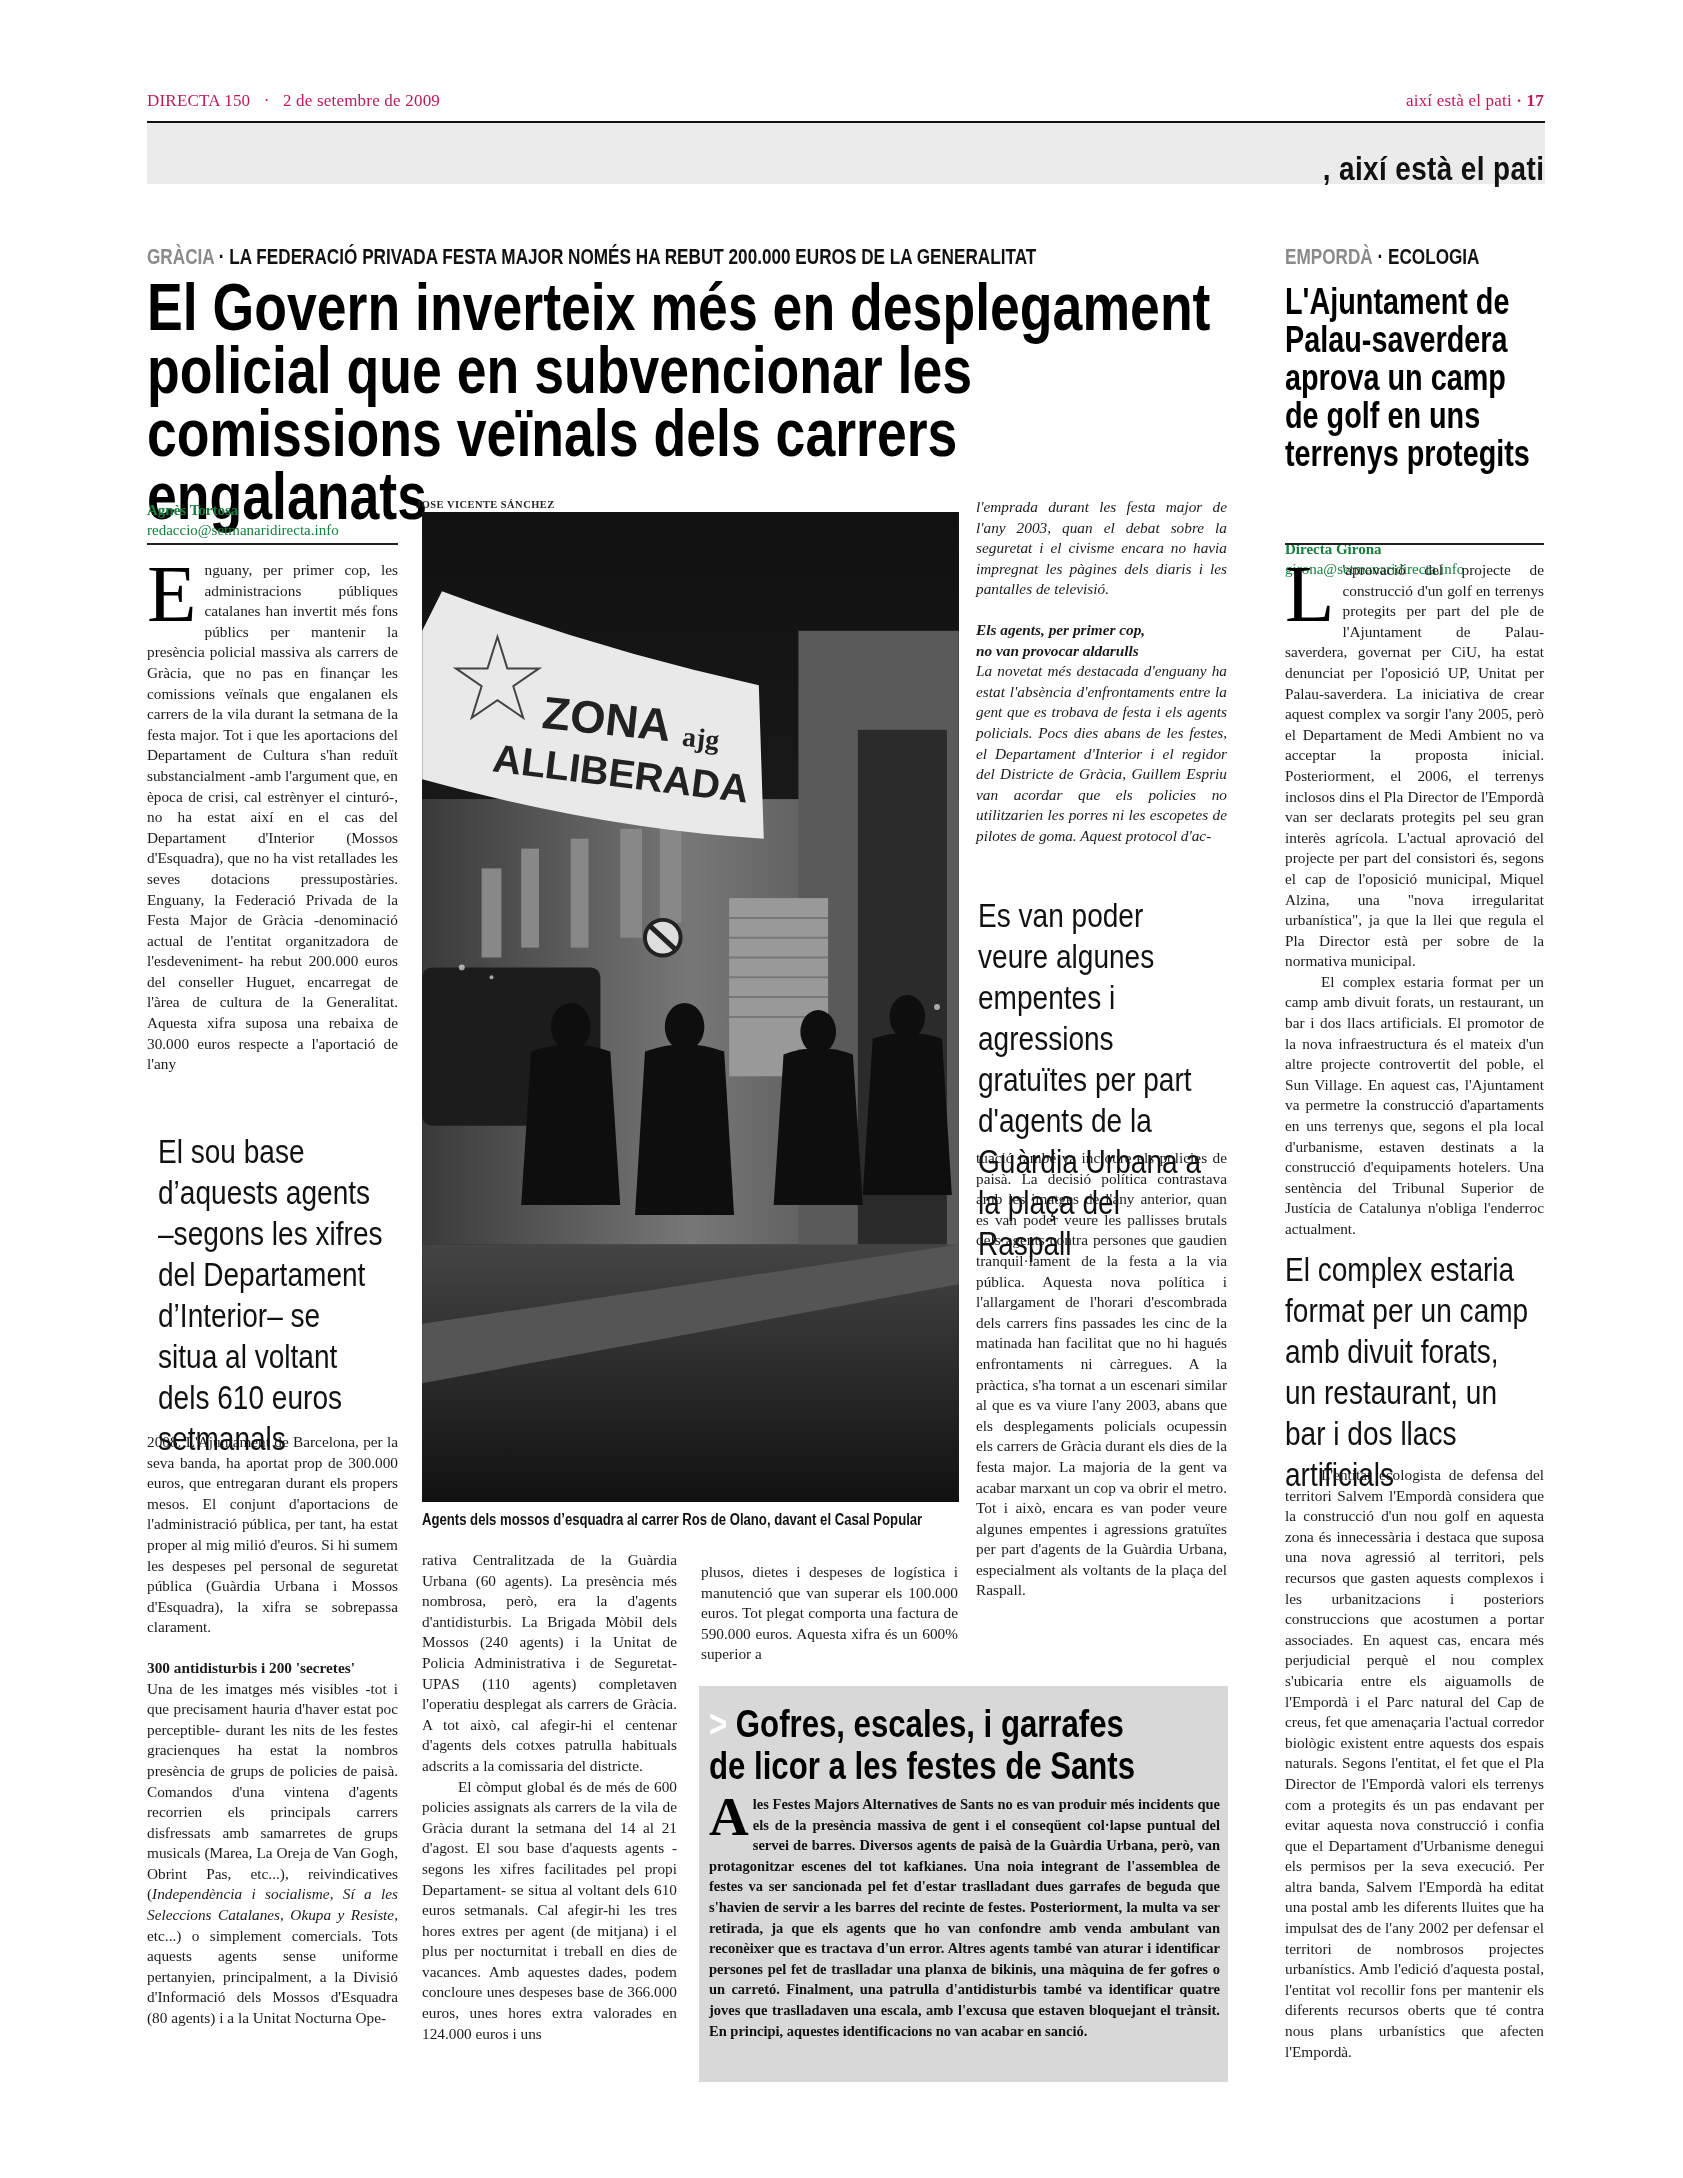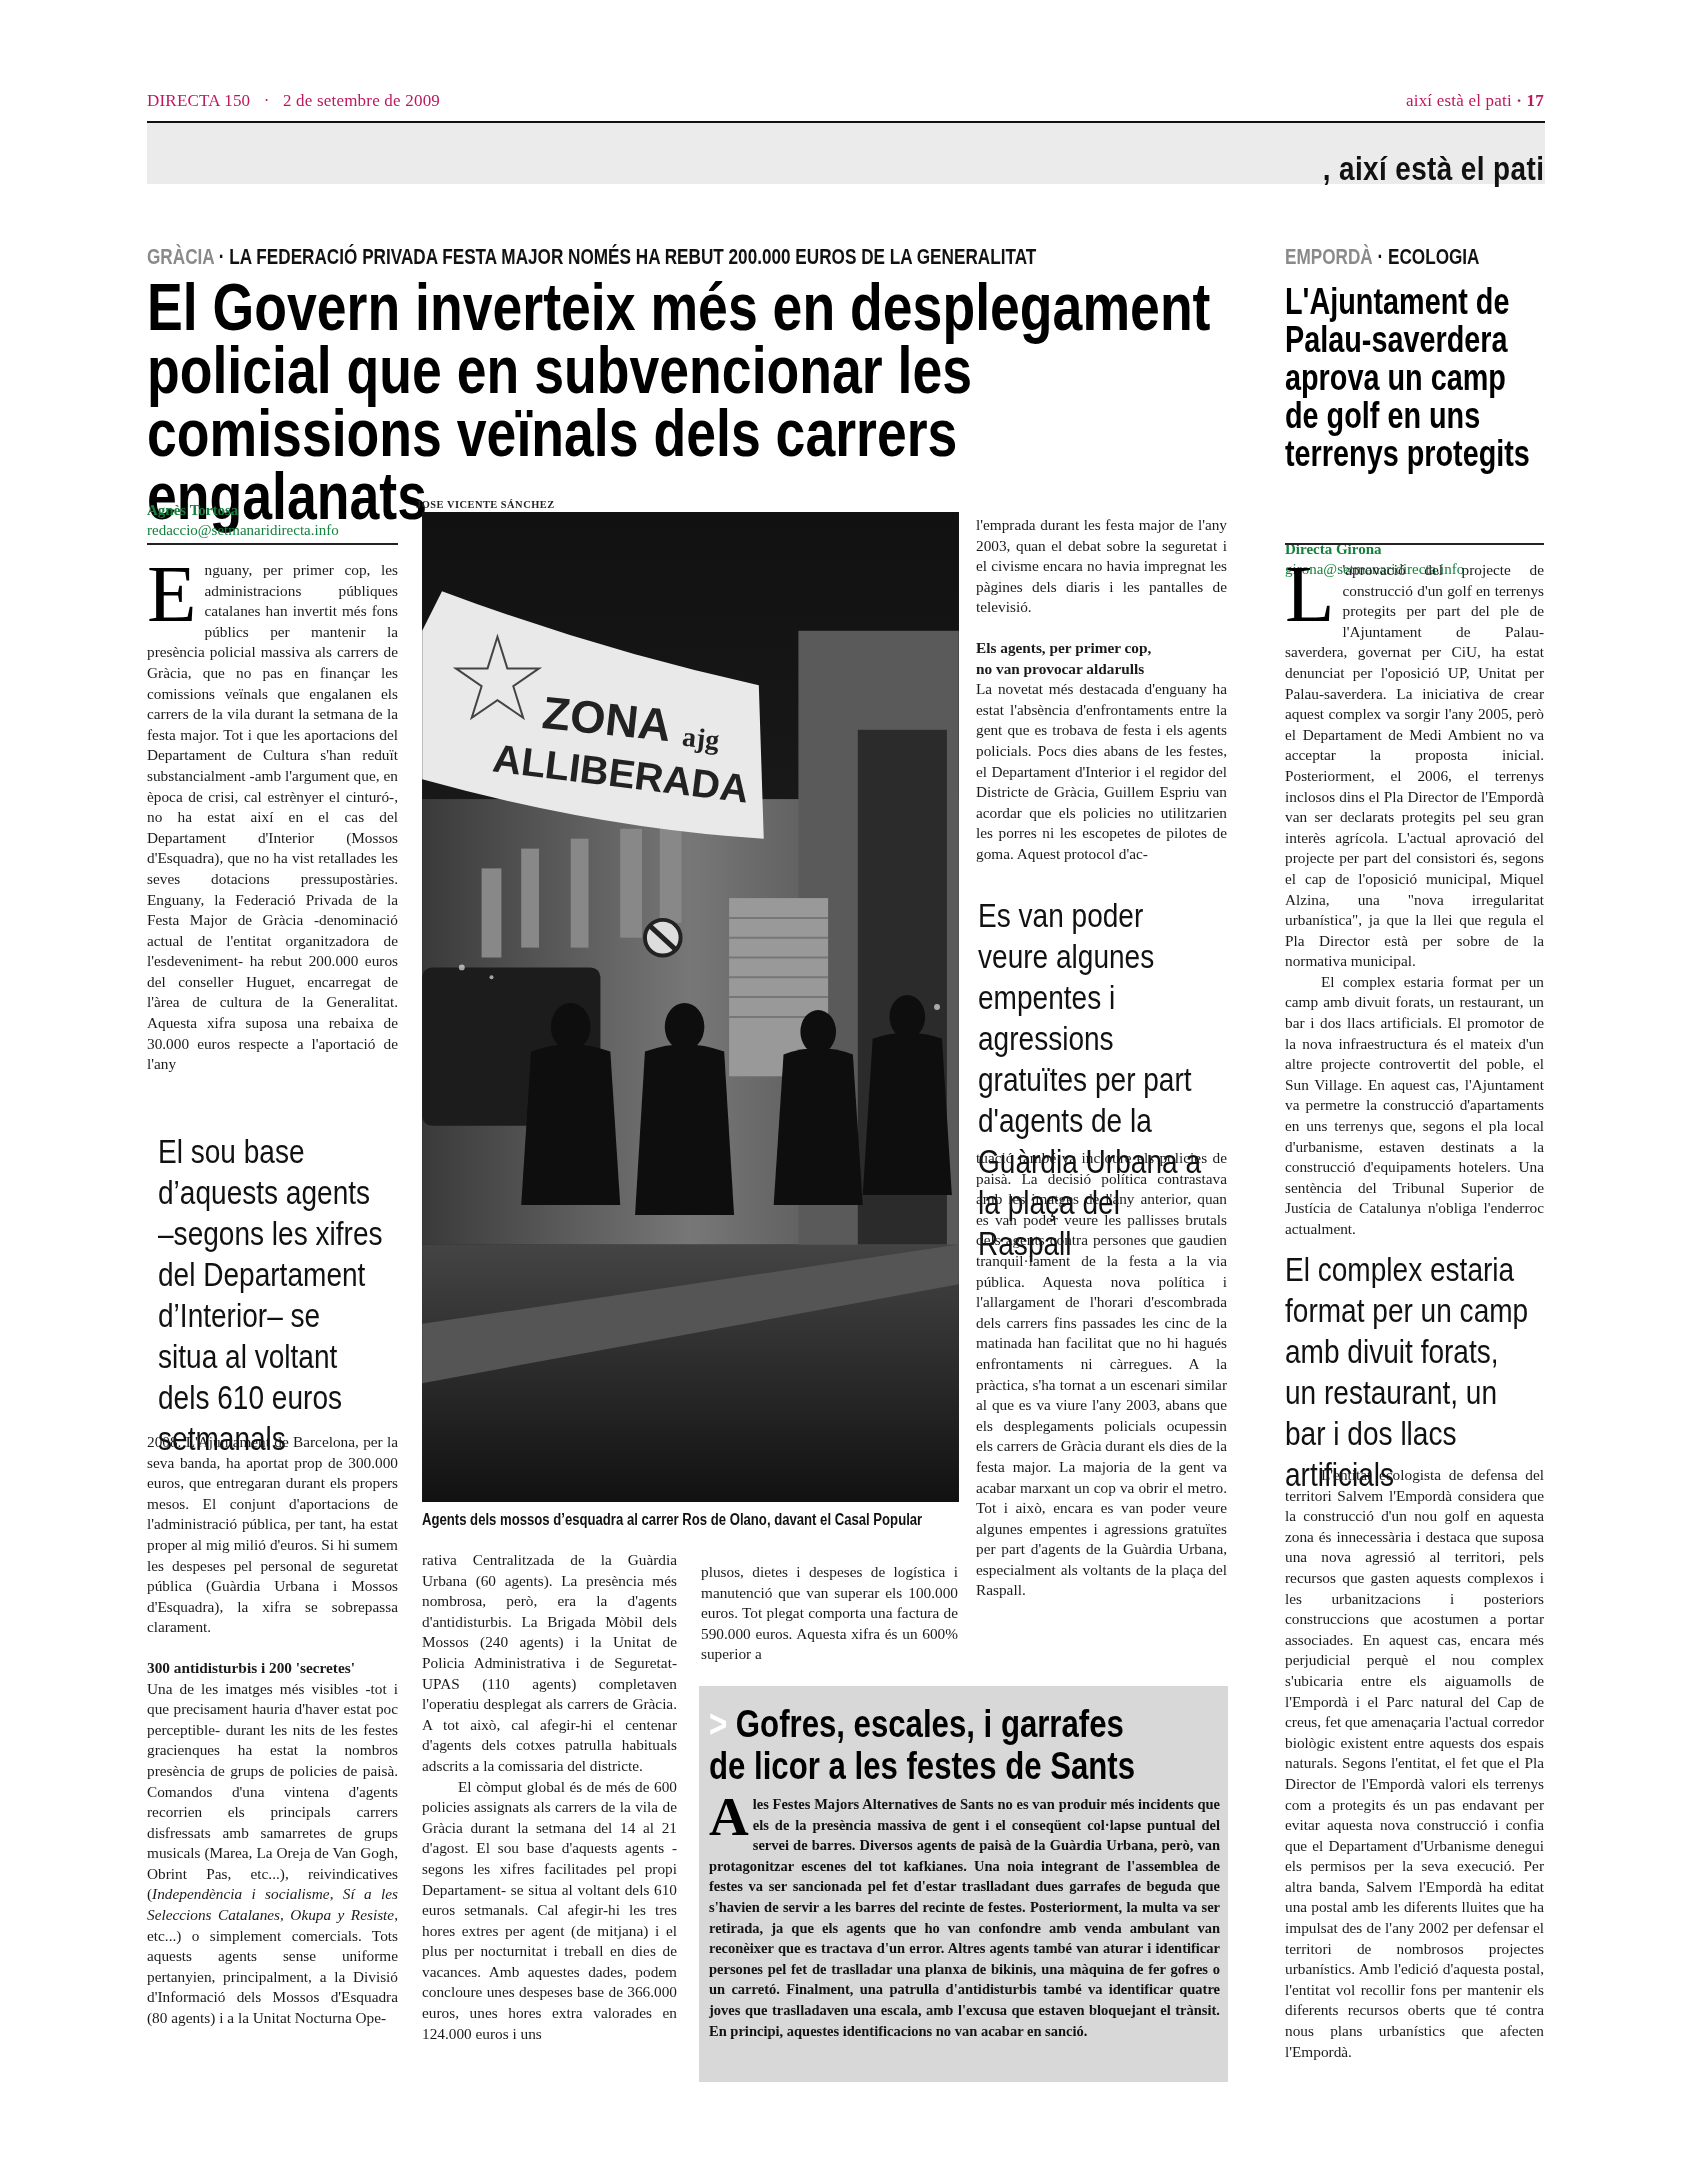--- a/index.html
+++ b/index.html
@@ -160,21 +160,21 @@
 <div class="abs caption" style="left:422px; top:1511px;">Agents dels mossos d’esquadra al carrer Ros de Olano, davant el Casal Popular</div>
 
 <div class="abs col" style="left:422px; top:1550px; width:255px;">
   <p>rativa Centralitzada de la Guàrdia Urbana (60 agents). La presència més nombrosa, però, era la d'agents d'antidisturbis. La Brigada Mòbil dels Mossos (240 agents) i la Unitat de Policia Administrativa i de Seguretat-UPAS (110 agents) completaven l'operatiu desplegat als carrers de Gràcia. A tot això, cal afegir-hi el centenar d'agents dels cotxes patrulla habituals adscrits a la comissaria del districte.</p>
   <p class="indent">El còmput global és de més de 600 policies assignats als carrers de la vila de Gràcia durant la setmana del 14 al 21 d'agost. El sou base d'aquests agents -segons les xifres facilitades pel propi Departament- se situa al voltant dels 610 euros setmanals. Cal afegir-hi les tres hores extres per agent (de mitjana) i el plus per nocturnitat i treball en dies de vacances. Amb aquestes dades, podem concloure unes despeses base de 366.000 euros, unes hores extra valorades en 124.000 euros i uns</p>
 </div>
 <div class="abs col" style="left:701px; top:1550px; width:257px;margin-top:12px;">
   <p>plusos, dietes i despeses de logística i manutenció que van superar els 100.000 euros. Tot plegat comporta una factura de 590.000 euros. Aquesta xifra és un 600% superior a</p>
 </div>
 
-<div class="abs col" style="left:976px; top:515px; width:251px;">
+<div class="abs col" style="left:976px; top:497px; width:251px;font-style:italic;">
   <p>l'emprada durant les festa major de l'any 2003, quan el debat sobre la seguretat i el civisme encara no havia impregnat les pàgines dels diaris i les pantalles de televisió.</p>
   <p class="sub">
     <span>Els agents, per primer cop,</span><br>
     <span>no van provocar aldarulls</span>
   </p>
   <p>La novetat més destacada d'enguany ha estat l'absència d'enfrontaments entre la gent que es trobava de festa i els agents policials. Pocs dies abans de les festes, el Departament d'Interior i el regidor del Districte de Gràcia, Guillem Espriu van acordar que els policies no utilitzarien les porres ni les escopetes de pilotes de goma. Aquest protocol d'ac-</p>
 </div>
 <div class="abs pullquote" style="left:978px; top:895px; width:282px;">Es van poder veure algunes empentes i agressions gratuïtes per part d'agents de la Guàrdia Urbana a la plaça del Raspall</div>
 <div class="abs col" style="left:976px; top:1148px; width:251px;">
   <p>tuació també va incloure els policies de paisà. La decisió política contrastava amb les imatges de l'any anterior, quan es van poder veure les pallisses brutals dels agents contra persones que gaudien tranquil·lament de la festa a la via pública. Aquesta nova política i l'allargament de l'horari d'escombrada dels carrers fins passades les cinc de la matinada han facilitat que no hi hagués enfrontaments ni càrregues. A la pràctica, s'ha tornat a un escenari similar al que es va viure l'any 2003, abans que els desplegaments policials ocupessin els carrers de Gràcia durant els dies de la festa major. La majoria de la gent va acabar marxant un cop va obrir el metro. Tot i això, encara es van poder veure algunes empentes i agressions gratuïtes per part d'agents de la Guàrdia Urbana, especialment als voltants de la plaça del Raspall.</p>

